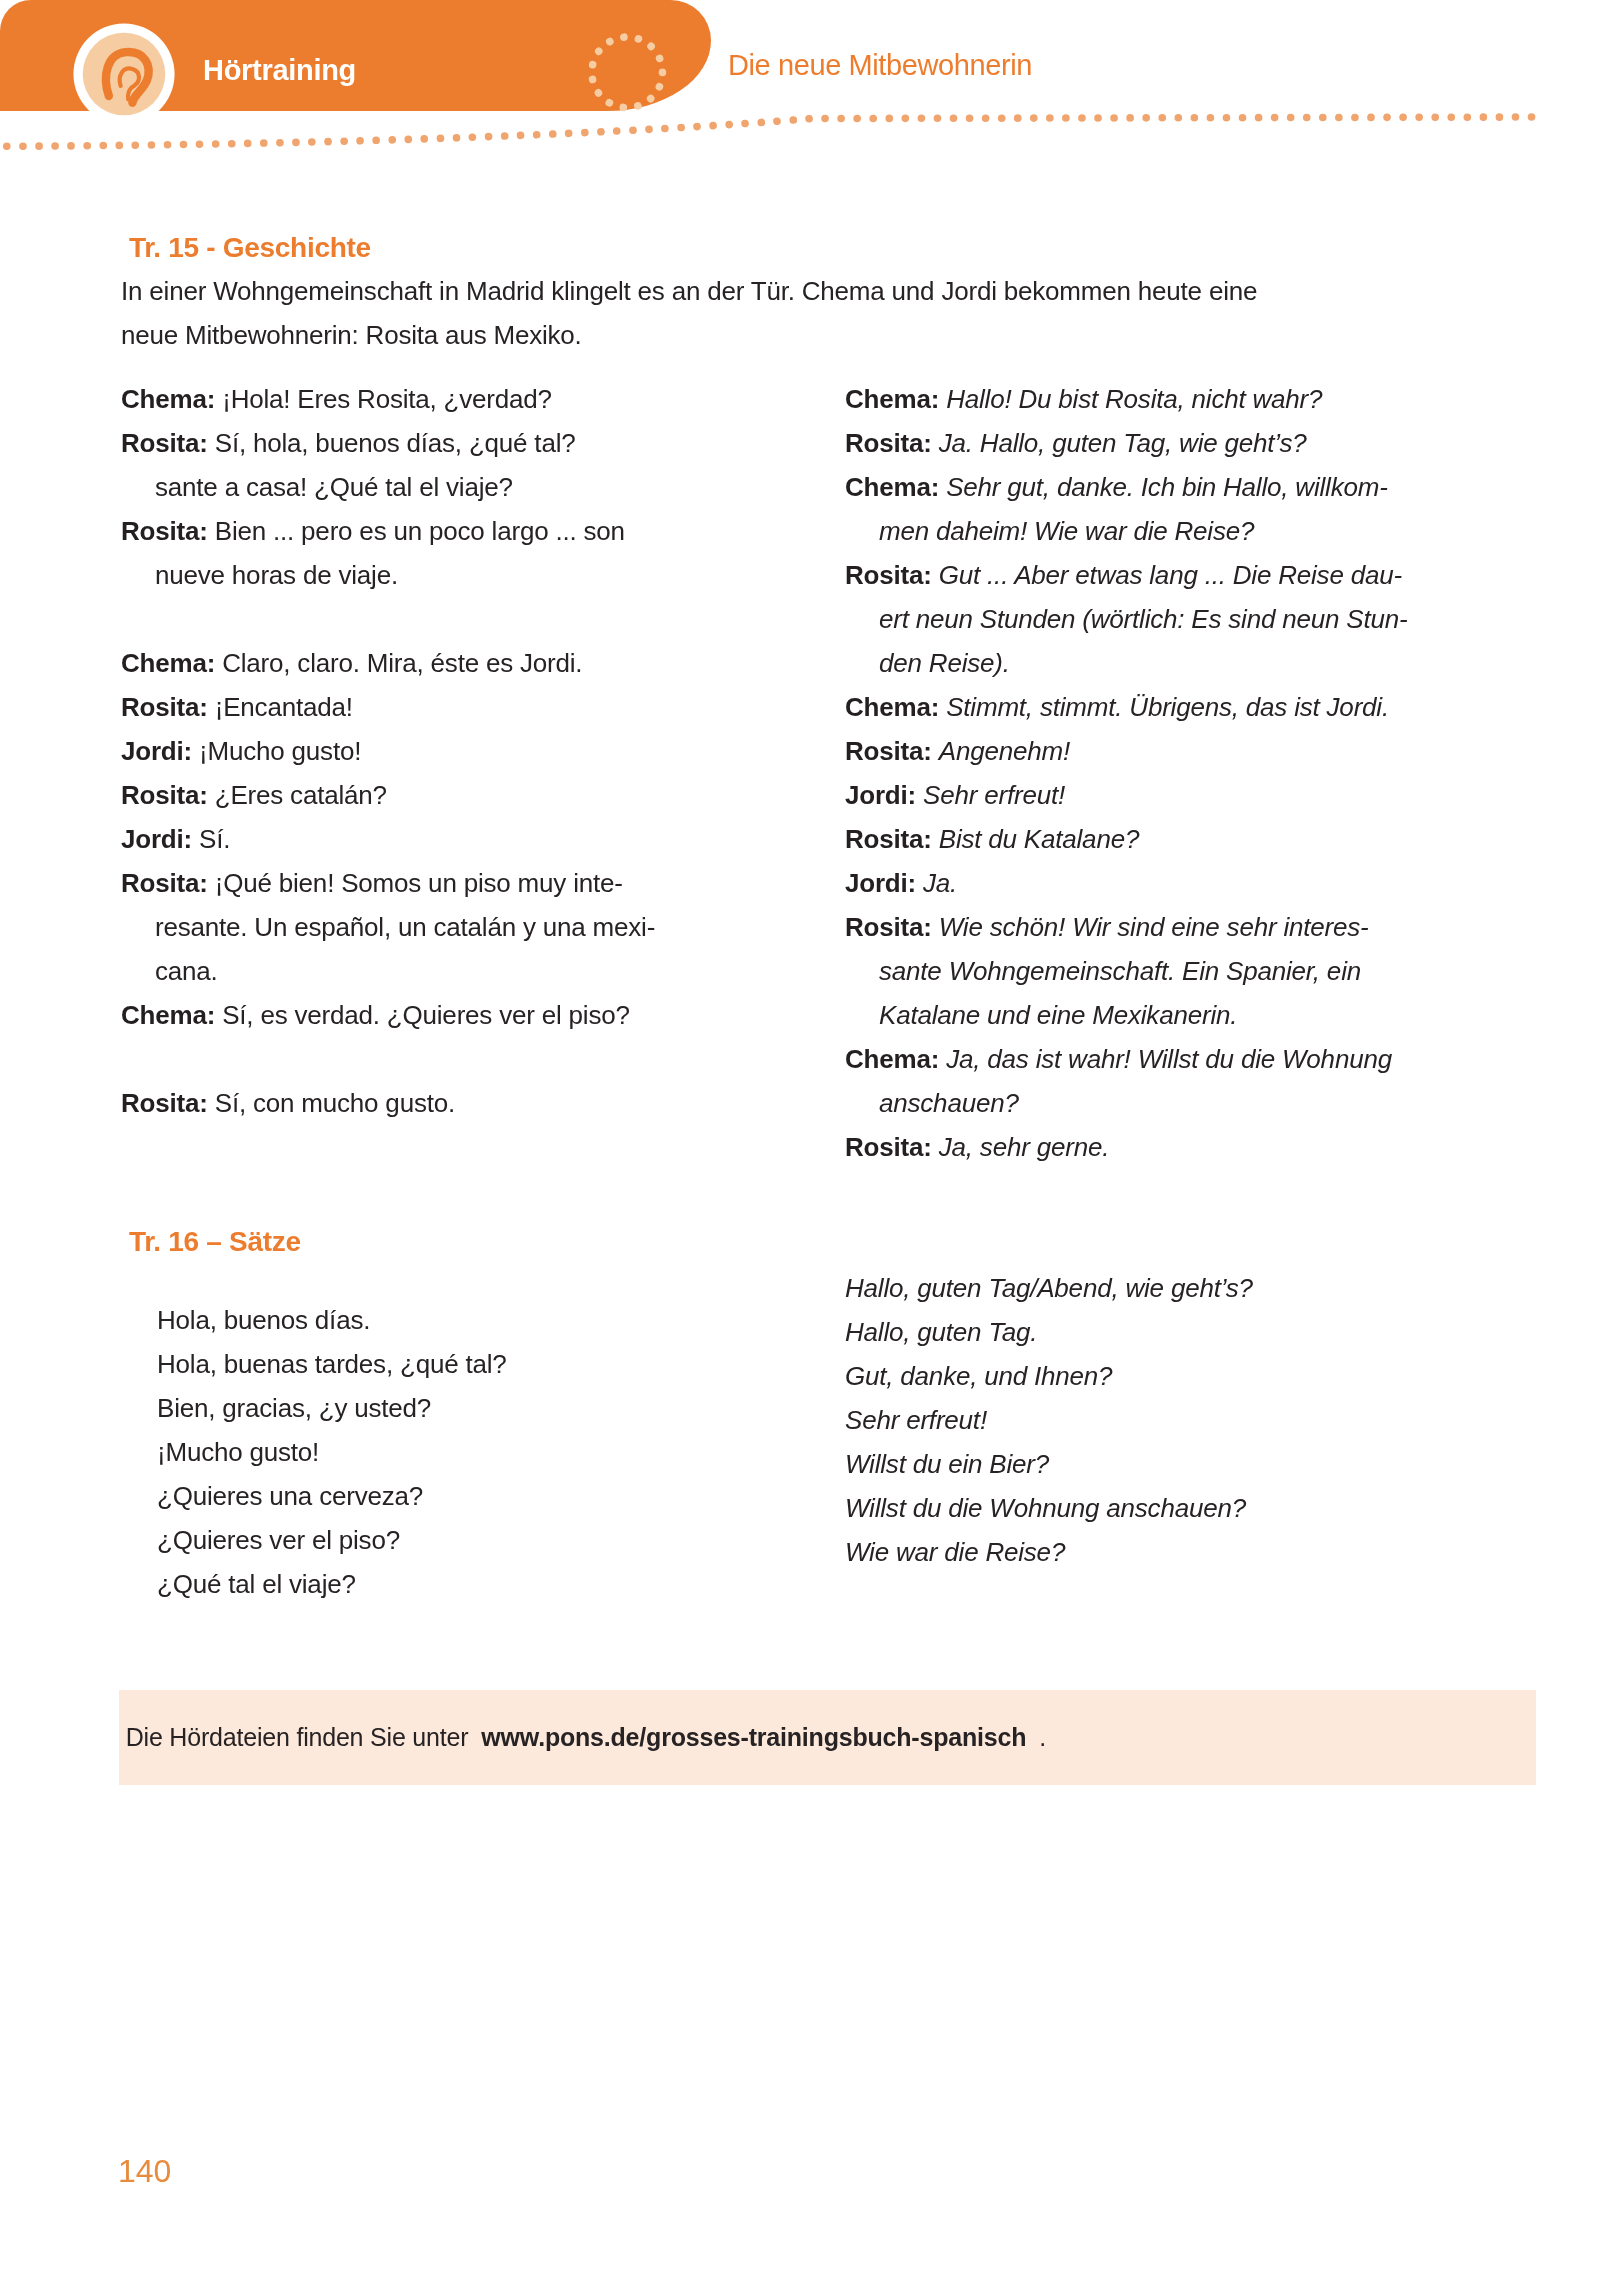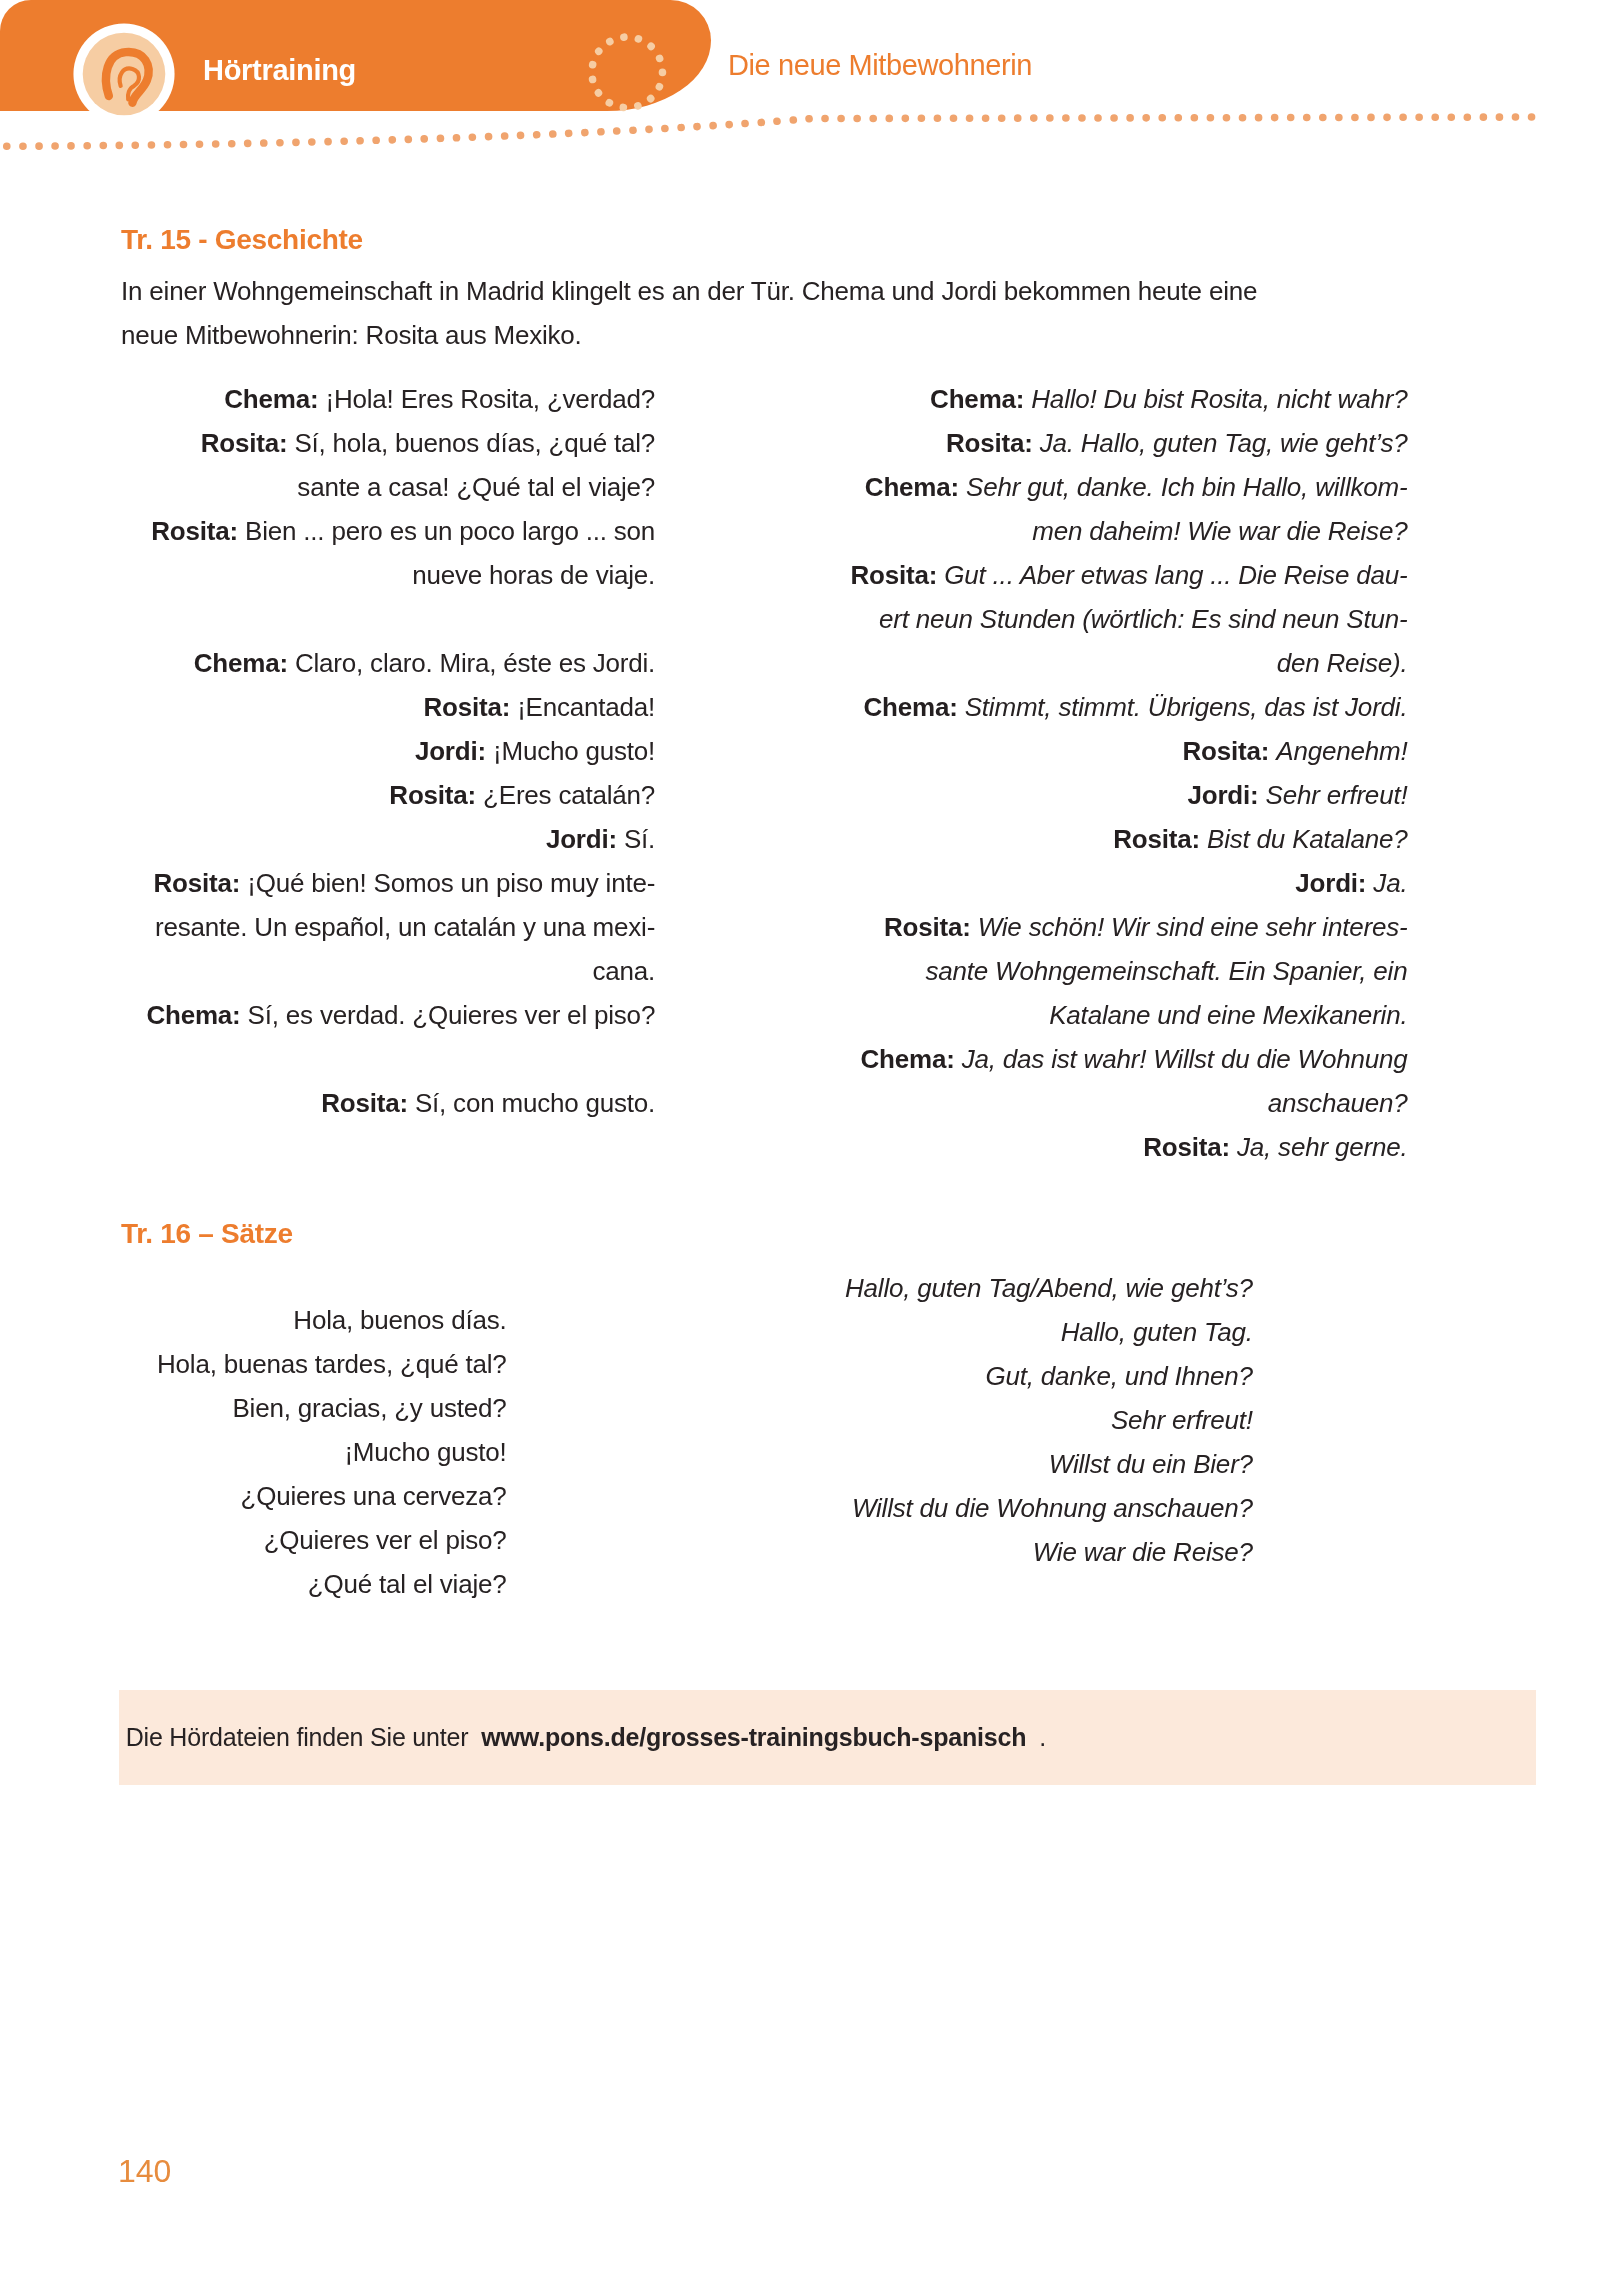--- a/index.html
+++ b/index.html
@@ -9,28 +9,28 @@
   
   .band{position:absolute;left:0;top:0;width:711px;height:111px;background:var(--accent,#ED7D2E);
         border-radius:0 46px 118px 0 / 0 46px 80px 0;}
   .deco-line{position:absolute;left:0;top:0;pointer-events:none;}
   .deco-circle{position:absolute;left:0;top:0;pointer-events:none;}
   .ear-badge{position:absolute;left:65px;top:15px;width:118px;height:118px;}
   .band-label{position:absolute;left:203px;top:54px;font-size:29px;font-weight:bold;color:#ffffff;letter-spacing:-0.3px;}
   .page-title{position:absolute;left:728px;top:49px;font-size:29px;color:var(--accent,#ED7D2E);letter-spacing:-0.4px;}
 
   
-  .sec-head{position:absolute;left:121px;margin:0;font-size:28px;font-weight:bold;color:var(--accent,#ED7D2E);letter-spacing:-0.3px;}
+  .sec-head{position:absolute;left:121px;margin:8px;font-size:28px;font-weight:bold;color:var(--accent,#ED7D2E);letter-spacing:-0.3px;}
   .h-tr15{top:224px;}
   .h-tr16{top:1218px;}
 
   .intro{position:absolute;left:121px;top:269px;font-size:26px;letter-spacing:-0.2px;}
   .intro div{height:44px;line-height:44px;white-space:nowrap;}
 
-  .col{position:absolute;text-align:right;}
+  .col{position:absolute;}
   .col-es-15{left:121px;top:377px;}
   .col-de-15{left:845px;top:377px;}
   .col-es-16{left:121px;top:1298px;margin-left:36px;}
   .col-de-16{left:845px;top:1266px;}
   .line{height:44px;line-height:44px;white-space:nowrap;font-size:26px;letter-spacing:-0.2px;}
   .line.cont{padding-left:34px;}
   .sp{font-weight:bold;color:#241f20;}
   .de .t{font-style:italic;}
 
   

